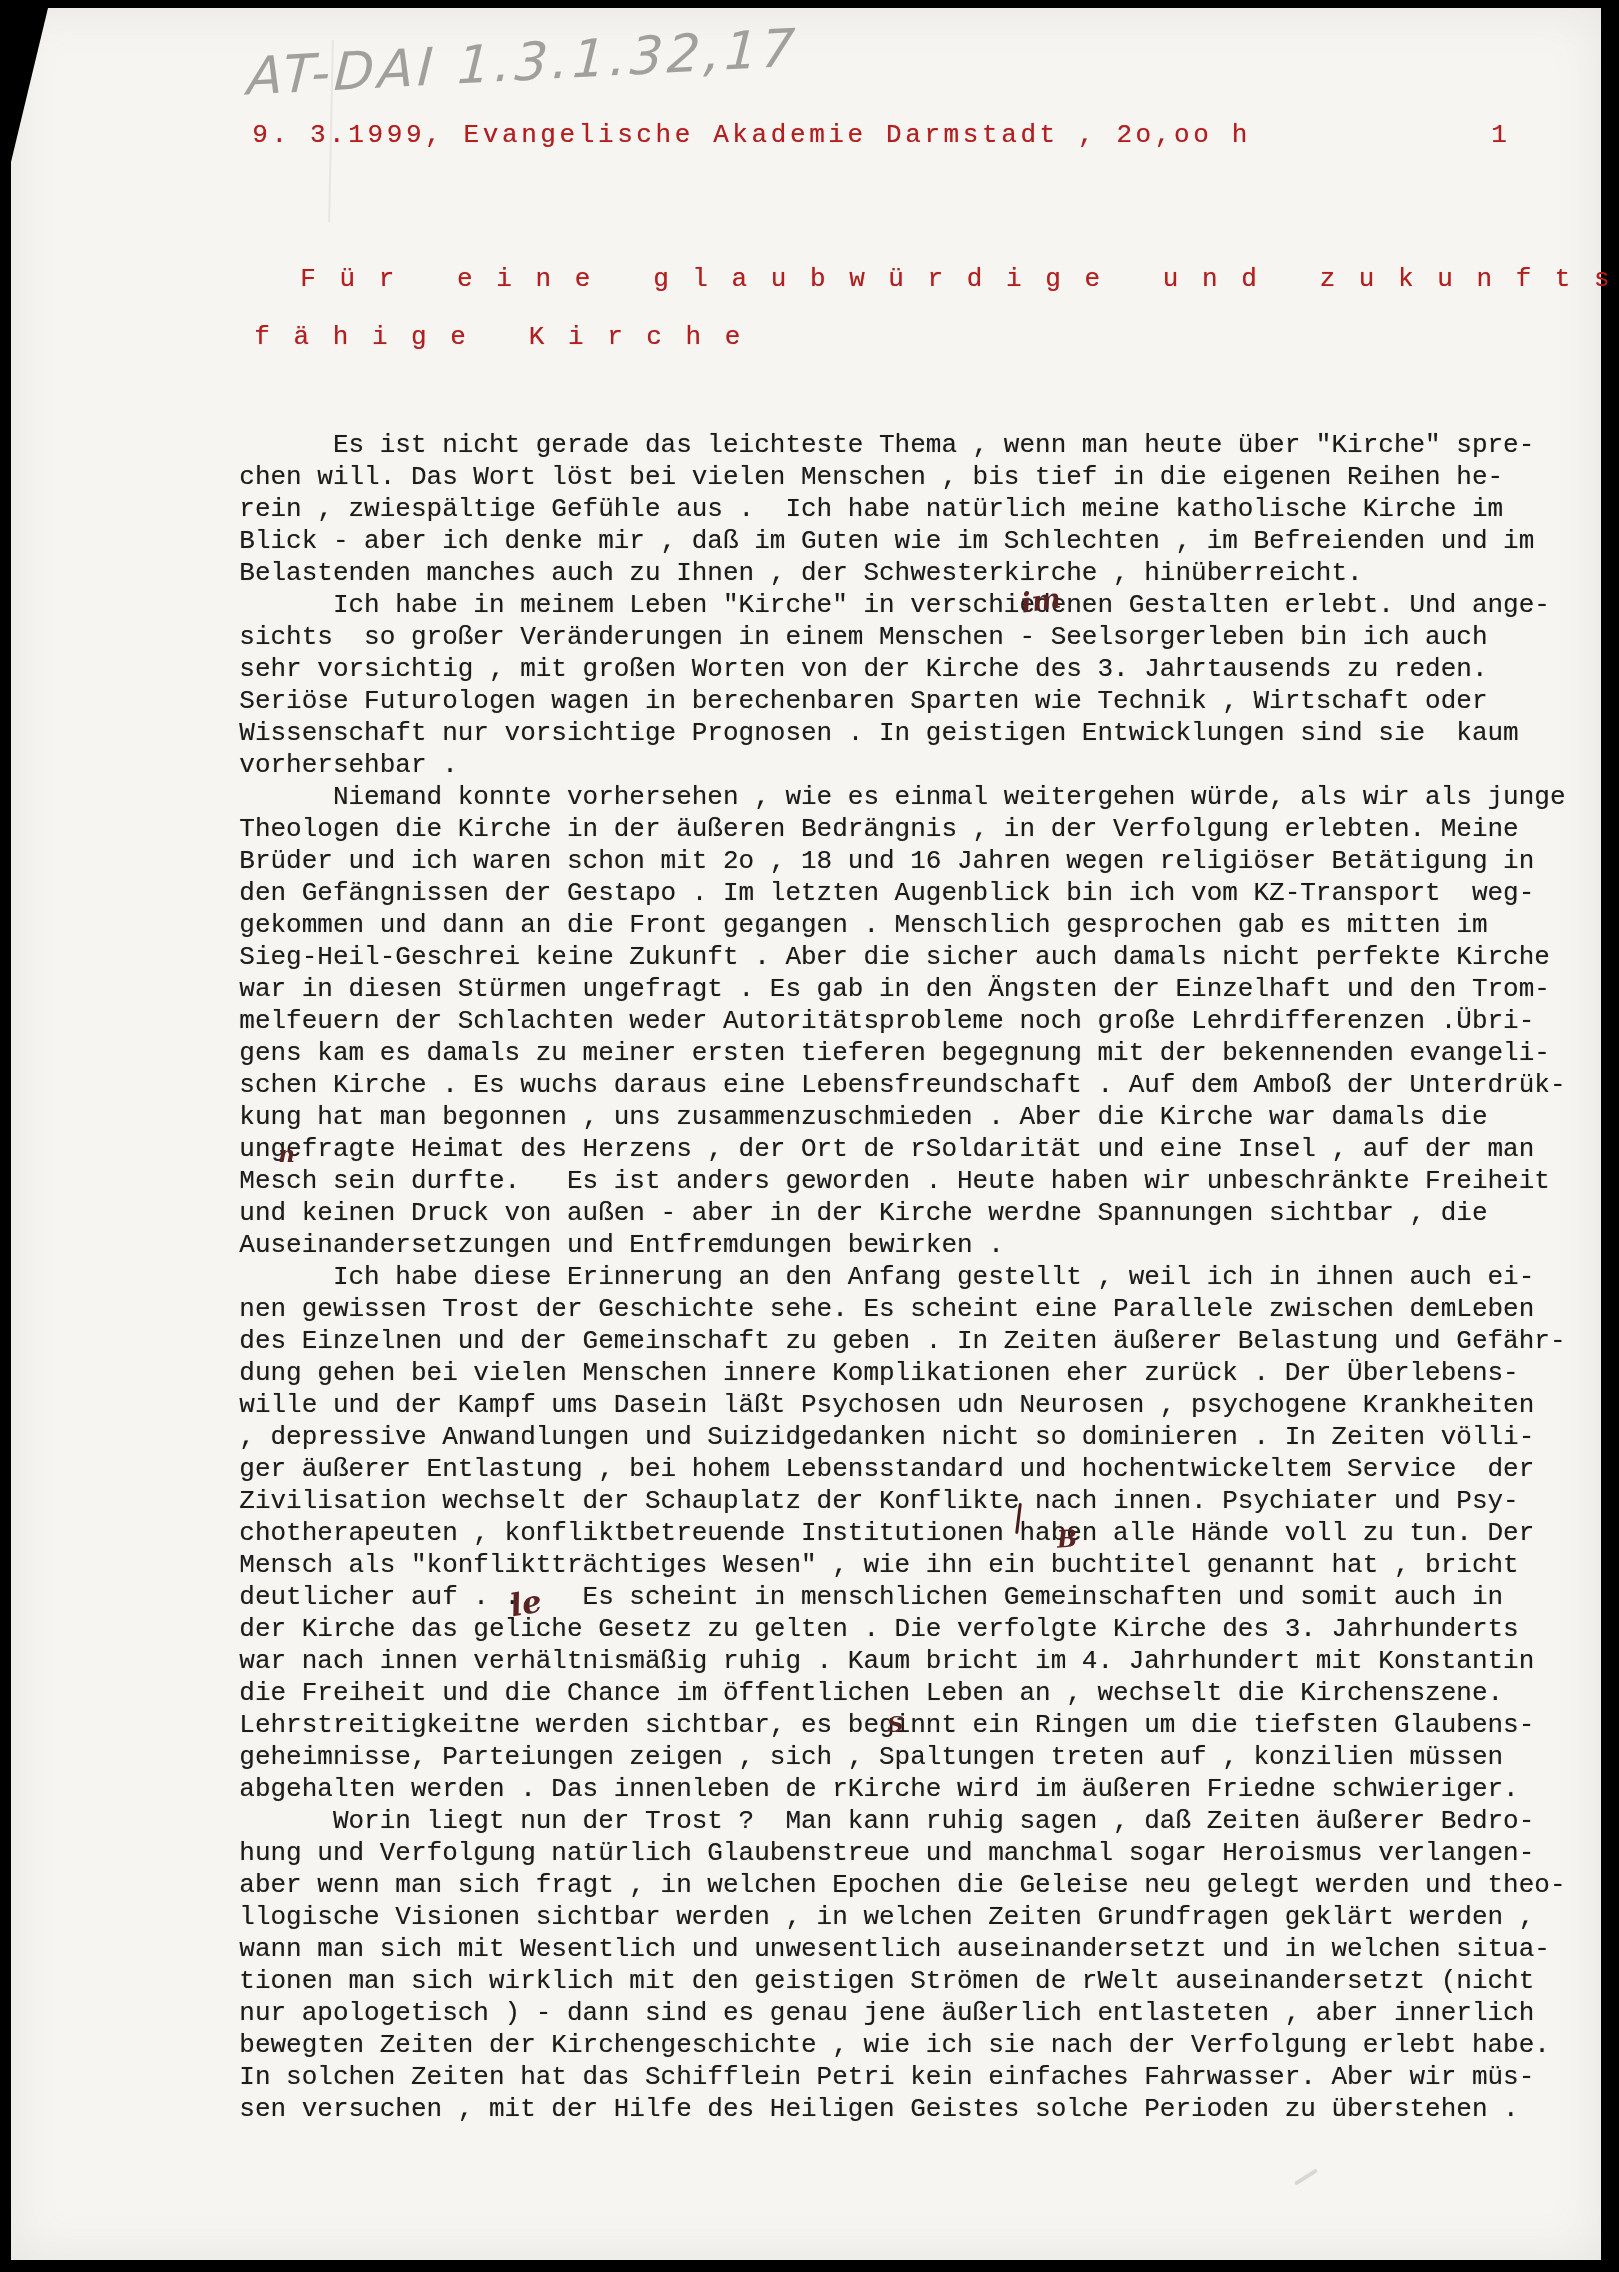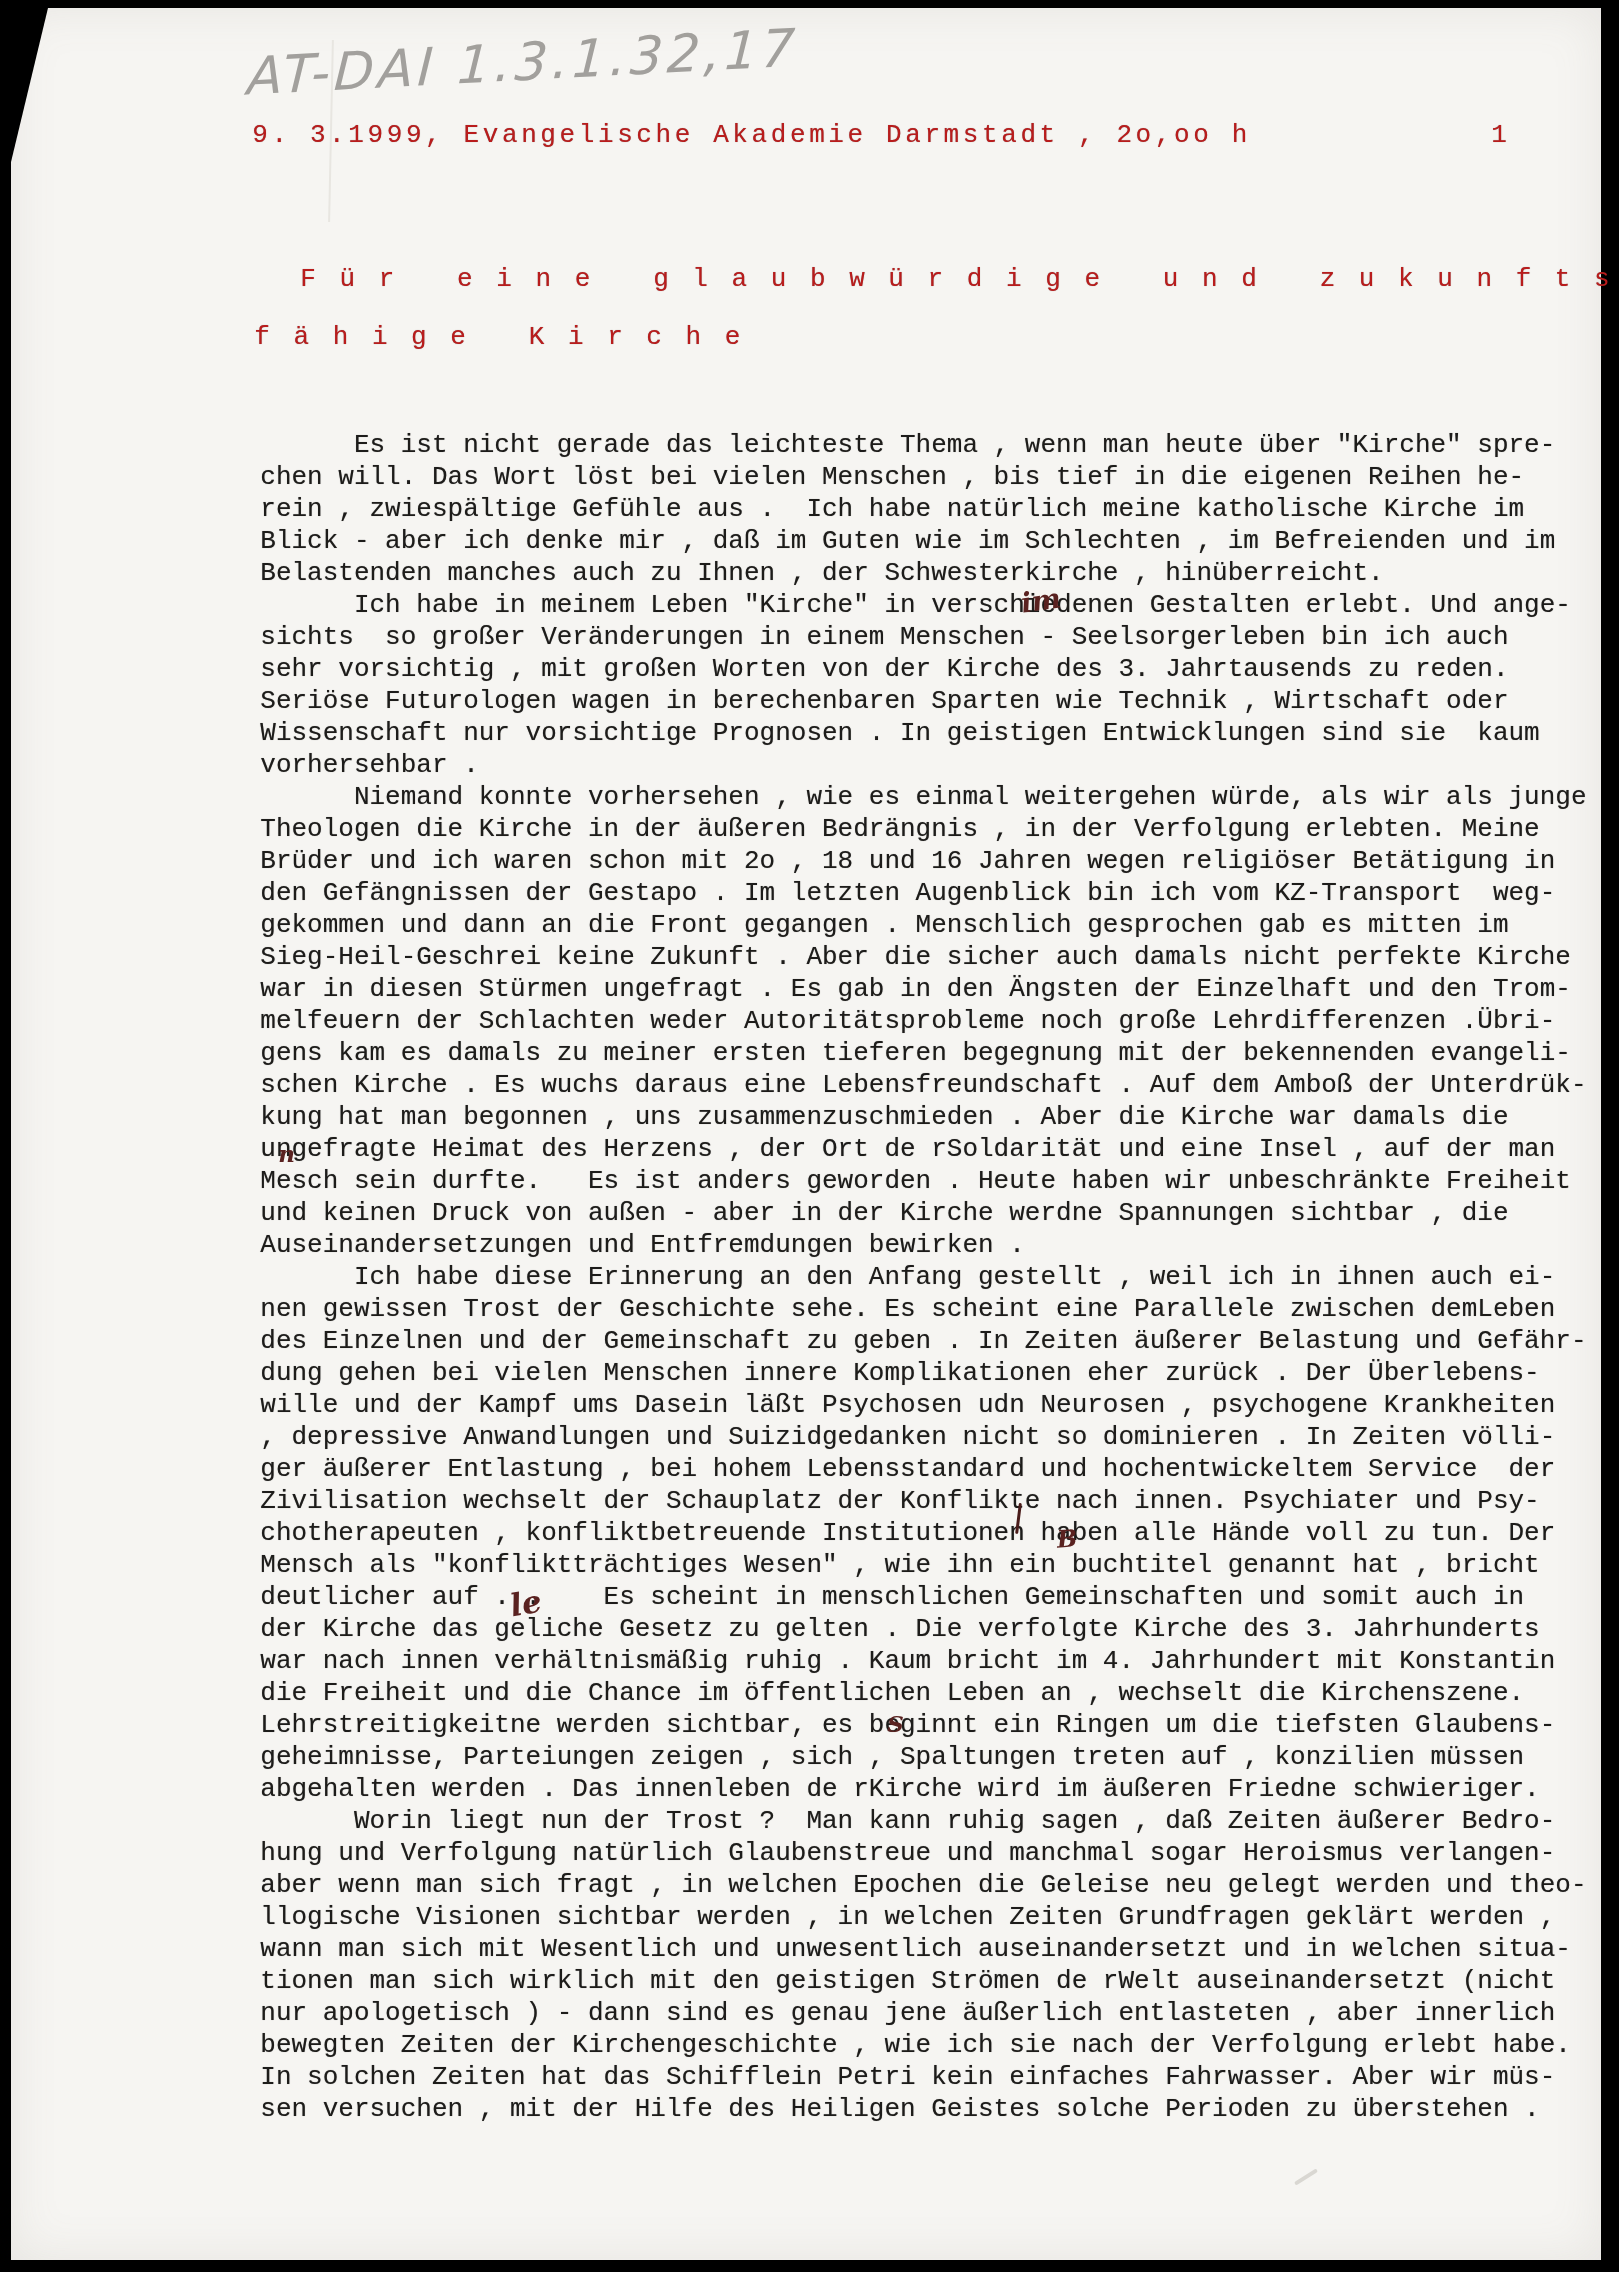--- a/index.html
+++ b/index.html
@@ -37,21 +37,21 @@
     font-size: 26px;
     white-space: pre;
     text-shadow: 0 0 0.8px rgba(20,20,20,0.45);
   }
   .header-line { left: 241px; top: 112px; letter-spacing: 3.6px; }
   .page-number { left: 1480px; top: 112px; }
   .title-1 { left: 243px; top: 256px; letter-spacing: 4px; margin-left: 46px; }
   .title-2 { left: 243px; top: 314px; letter-spacing: 4px; text-align: right; }
   .body-text {
     position: absolute;
-    left: 249px; top: 421px;
+    left: 228px; top: 421px;
     width: 1360px;
   }
   .tline {
     height: 32px;
     line-height: 32px;
     font-size: 26px;
     color: #1d1c1a;
     white-space: pre;
     text-shadow: 0 0 0.8px rgba(20,20,20,0.45);
   }

